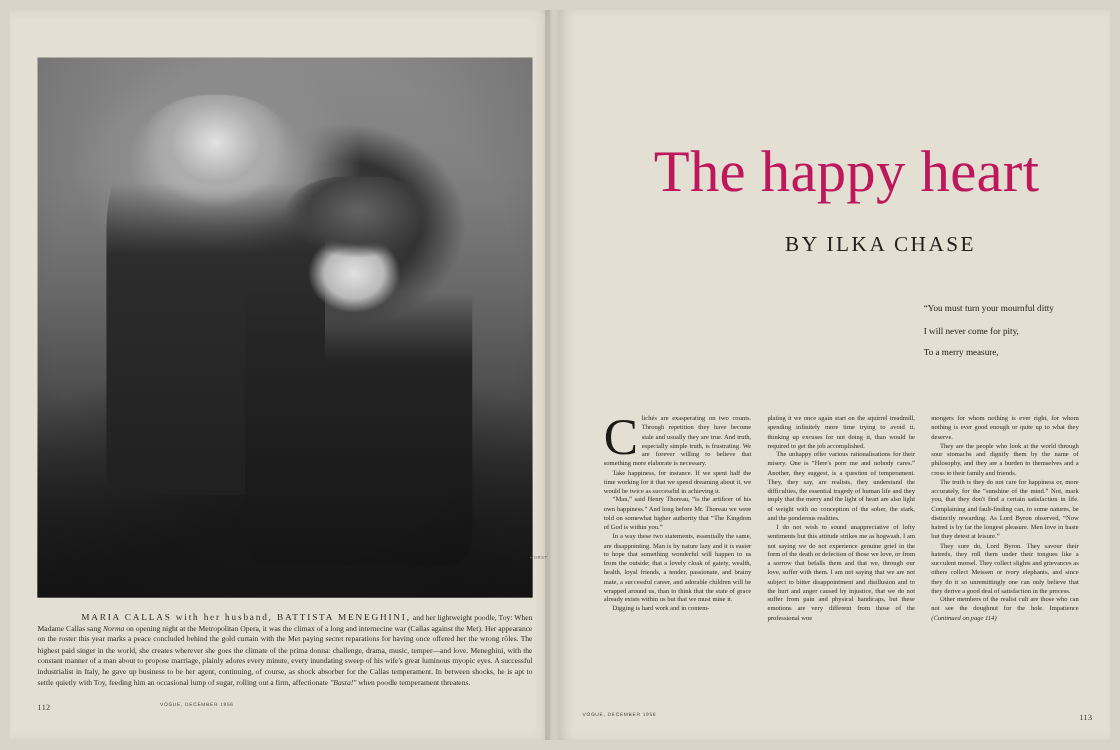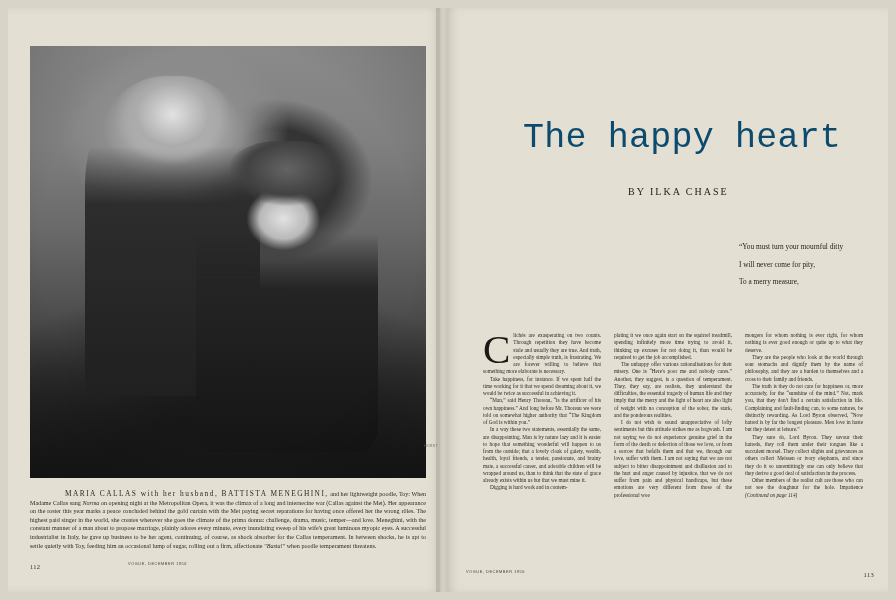--- a/index.html
+++ b/index.html
@@ -82,26 +82,26 @@
   .credit-line{
     position:absolute;bottom:26px;
     font-size:3.9px;letter-spacing:.55px;color:#4a463f;
     font-family:"Liberation Sans",sans-serif;
   }
   .credit-left{left:120px;}
   .credit-center{left:466px;}
   
   .headline{
     position:absolute;left:523px;top:118px;width:340px;
-    font-size:35px;line-height:40px;color:#0c4a6e;
-    letter-spacing:.2px;font-weight:400;font-family:Liberation Mono, monospace;
+    font-size:47px;line-height:40px;color:#be185d;
+    letter-spacing:.2px;font-weight:400;
   }
   .byline{
     position:absolute;left:628px;top:186px;
-    font-size:10px;letter-spacing:2.0px;color:#23211d;
+    font-size:17px;letter-spacing:2.0px;color:#23211d;
   }
   .pullquote{
     position:absolute;left:739px;top:238px;width:165px;
     font-size:7.3px;line-height:17.6px;color:#23211d;
   }
   .columns{
     position:absolute;left:483px;top:332px;width:385px;height:228px;
   }
   .col{
     position:absolute;top:0;width:118px;height:228px;

